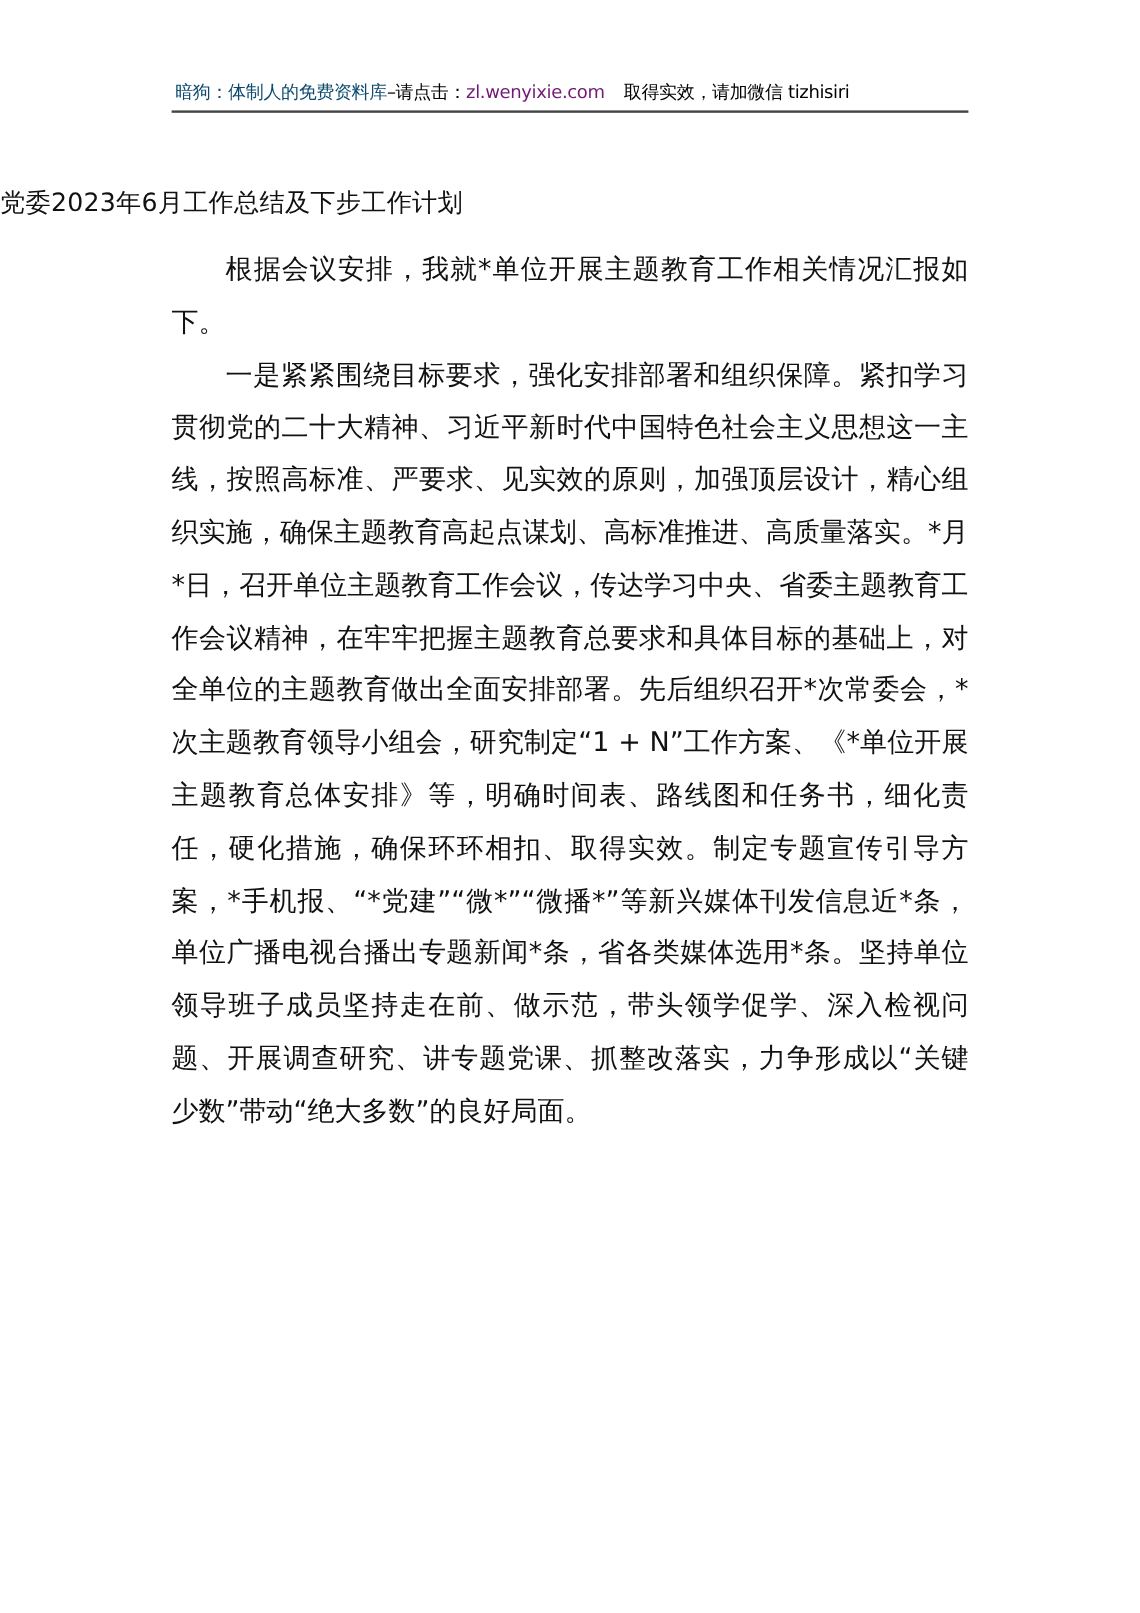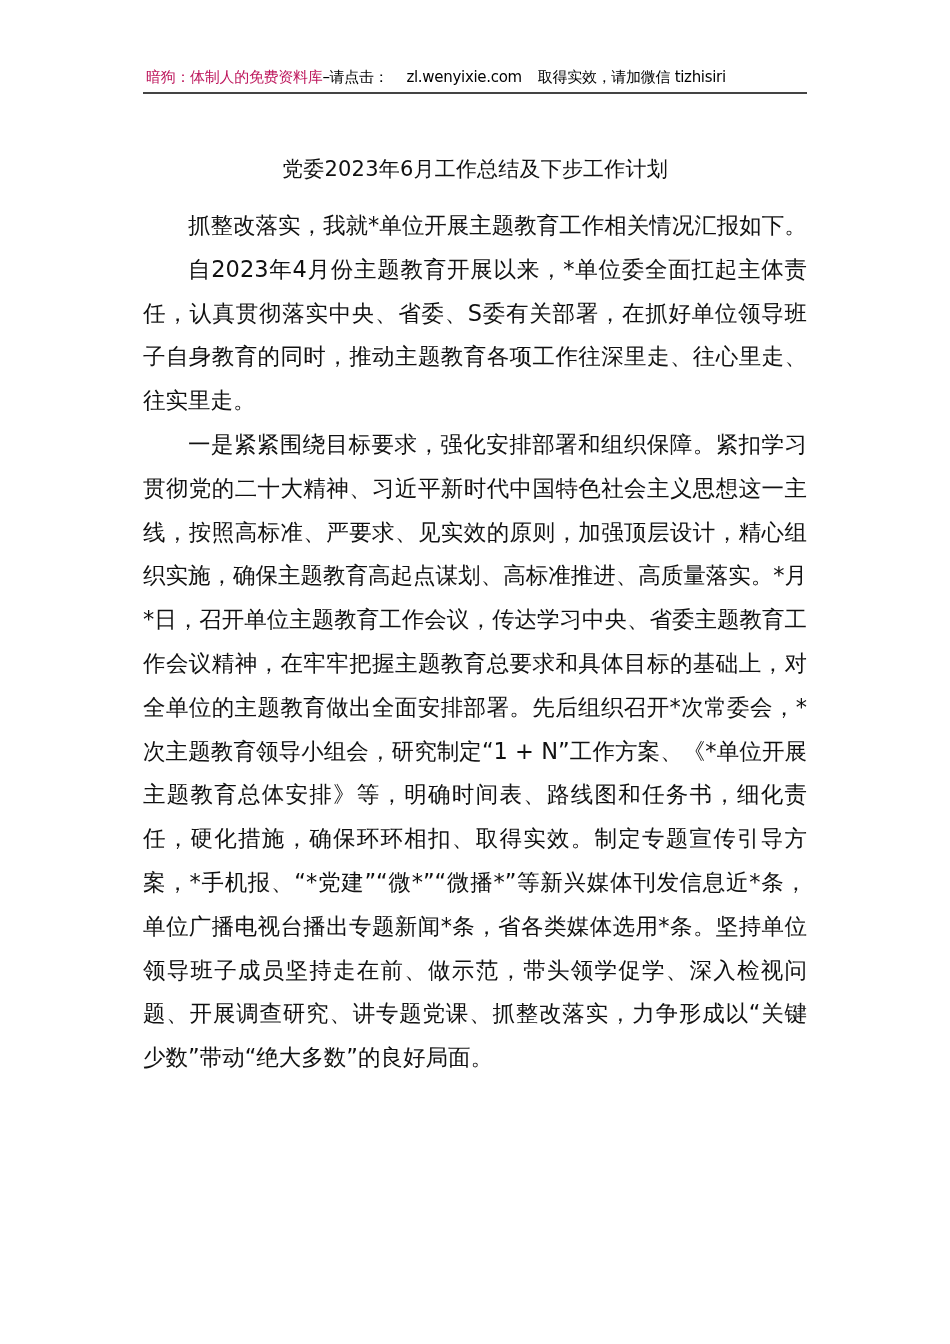--- a/index.html
+++ b/index.html
@@ -1,37 +1,36 @@
 <!DOCTYPE html>
 <html><head>
 <meta charset="utf-8">
 <style>
   html, body { margin: 0; padding: 0; background: #ffffff; }
   body { width: 950px; height: 1344px; position: relative; overflow: hidden;
          font-family: "DejaVu Sans", "Liberation Sans", sans-serif; color: #111; }
   .header { position: absolute; left: 146px; top: 68px; width: 660px; height: 24px;
             font-size: 15px; white-space: nowrap; letter-spacing: -0.3px; }
-  .header .red { color: #be185d; }
+  .header .red { color: #0c4a6e; }
   .header .black { color: #000000; }
-  .header .blue { color: #000000; margin-left: 18px; }
+  .header .blue { color: #701a75; }
   .header .gap { display: inline-block; width: 16px; }
   .header-rule { position: absolute; left: 143px; top: 92px; width: 664px; height: 2px; background: #444; }
-  .title { position: absolute; left: 0; width: 950px; top: 155px; text-align: center;
+  .title { position: absolute; left: 0; width: 950px; top: 155px; 
            font-size: 21px; color: #111; letter-spacing: 0.2px; }
   .body-text { position: absolute; left: 143px; top: 204px; width: 664px;
                font-size: 22.5px; line-height: 43.8px; color: #111; text-align: justify; }
   .body-text p { margin: 0; text-indent: 45px; }
 </style>
 </head>
 <body>
 
 <div class="header">
   <span class="red">暗狗：体制人的免费资料库</span><span class="black">–请点击：</span><span class="blue">zl.wenyixie.com</span><span class="gap"></span><span class="black">取得实效，请加微信 tizhisiri</span>
 </div>
 <div class="header-rule"></div>
 
 <div class="title">党委2023年6月工作总结及下步工作计划</div>
 
 <div class="body-text">
-  <p>抓整改落实，我就*单位开展主题教育工作相关情况汇报如下。</p>
-  <p>自2023年4月份主题教育开展以来，*单位委全面扛起主体责任，认真贯彻落实中央、省委、S委有关部署，在抓好单位领导班子自身教育的同时，推动主题教育各项工作往深里走、往心里走、往实里走。</p>
+  <p>根据会议安排，我就*单位开展主题教育工作相关情况汇报如下。</p>
   <p>一是紧紧围绕目标要求，强化安排部署和组织保障。紧扣学习贯彻党的二十大精神、习近平新时代中国特色社会主义思想这一主线，按照高标准、严要求、见实效的原则，加强顶层设计，精心组织实施，确保主题教育高起点谋划、高标准推进、高质量落实。*月*日，召开单位主题教育工作会议，传达学习中央、省委主题教育工作会议精神，在牢牢把握主题教育总要求和具体目标的基础上，对全单位的主题教育做出全面安排部署。先后组织召开*次常委会，*次主题教育领导小组会，研究制定“1 + N”工作方案、《*单位开展主题教育总体安排》等，明确时间表、路线图和任务书，细化责任，硬化措施，确保环环相扣、取得实效。制定专题宣传引导方案，*手机报、“*党建”“微*”“微播*”等新兴媒体刊发信息近*条，单位广播电视台播出专题新闻*条，省各类媒体选用*条。坚持单位领导班子成员坚持走在前、做示范，带头领学促学、深入检视问题、开展调查研究、讲专题党课、抓整改落实，力争形成以“关键少数”带动“绝大多数”的良好局面。</p>
 </div>
 
 </body></html>

